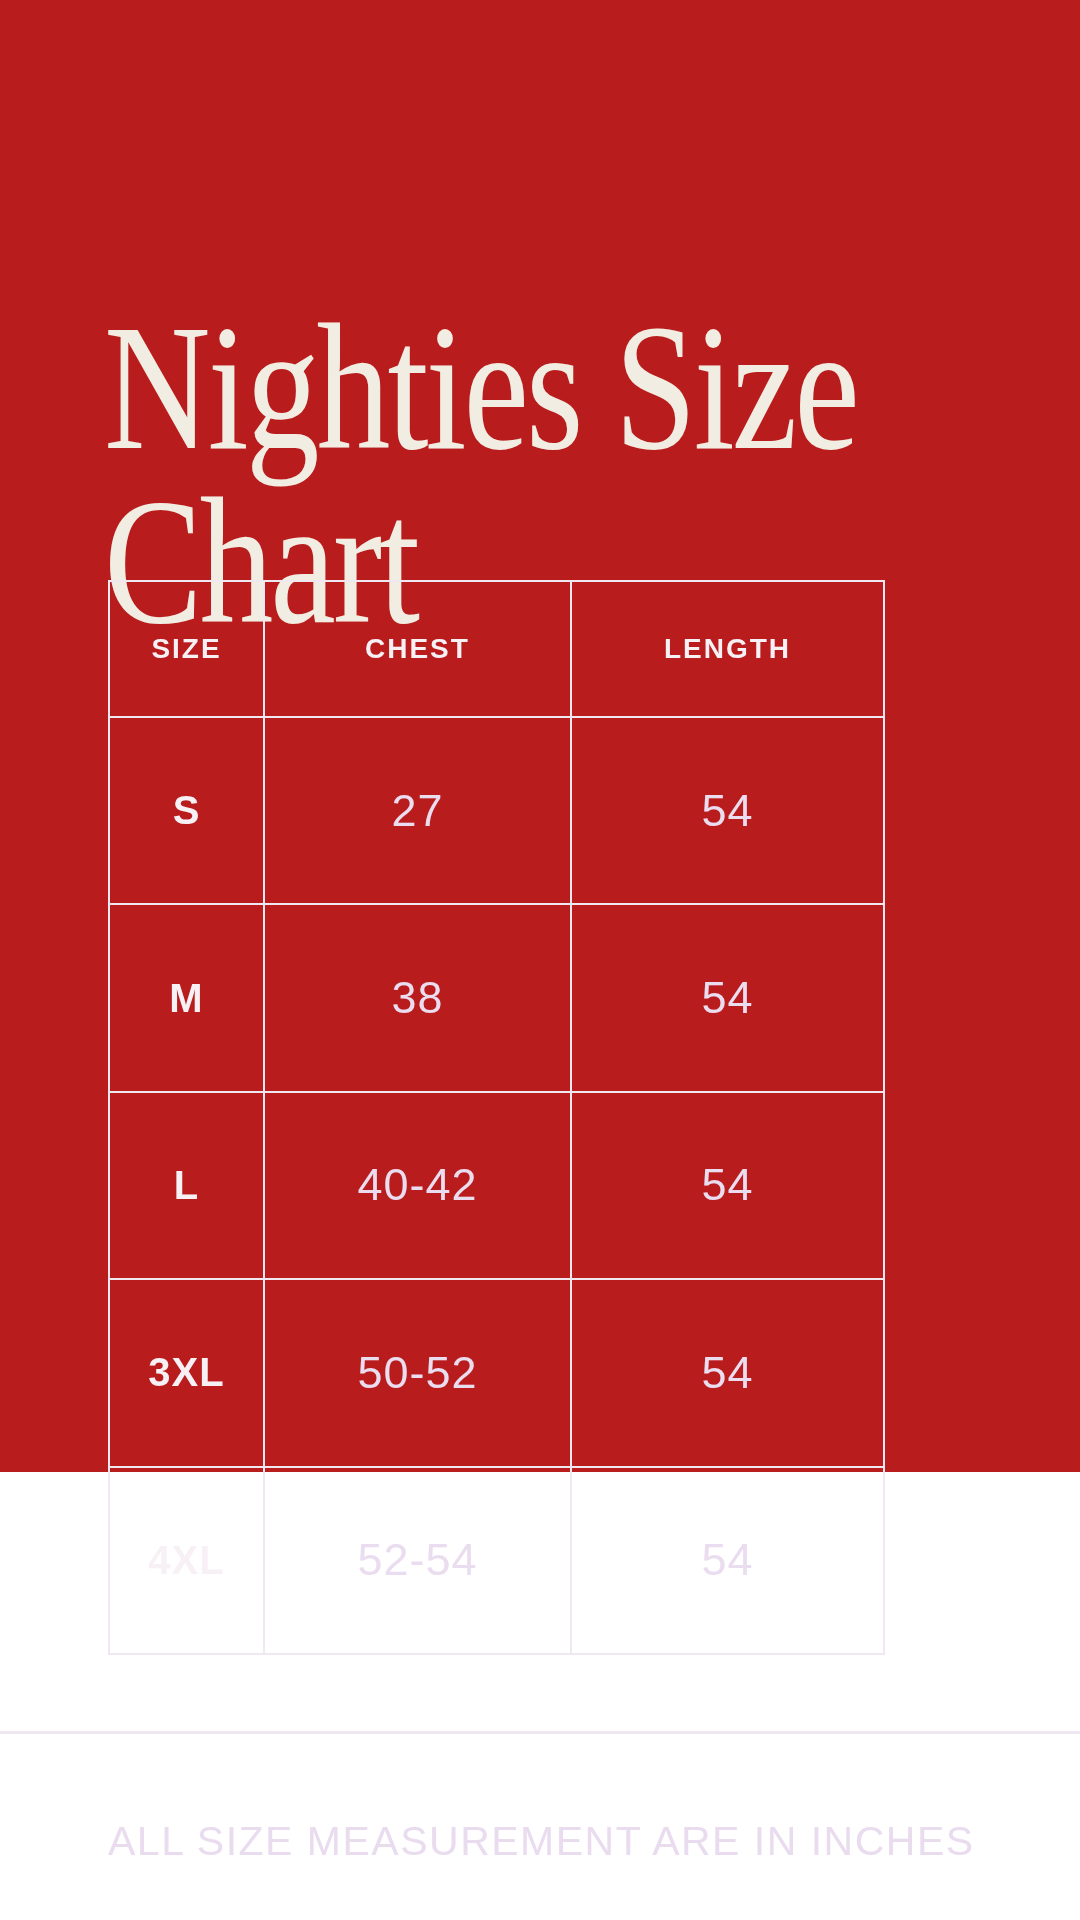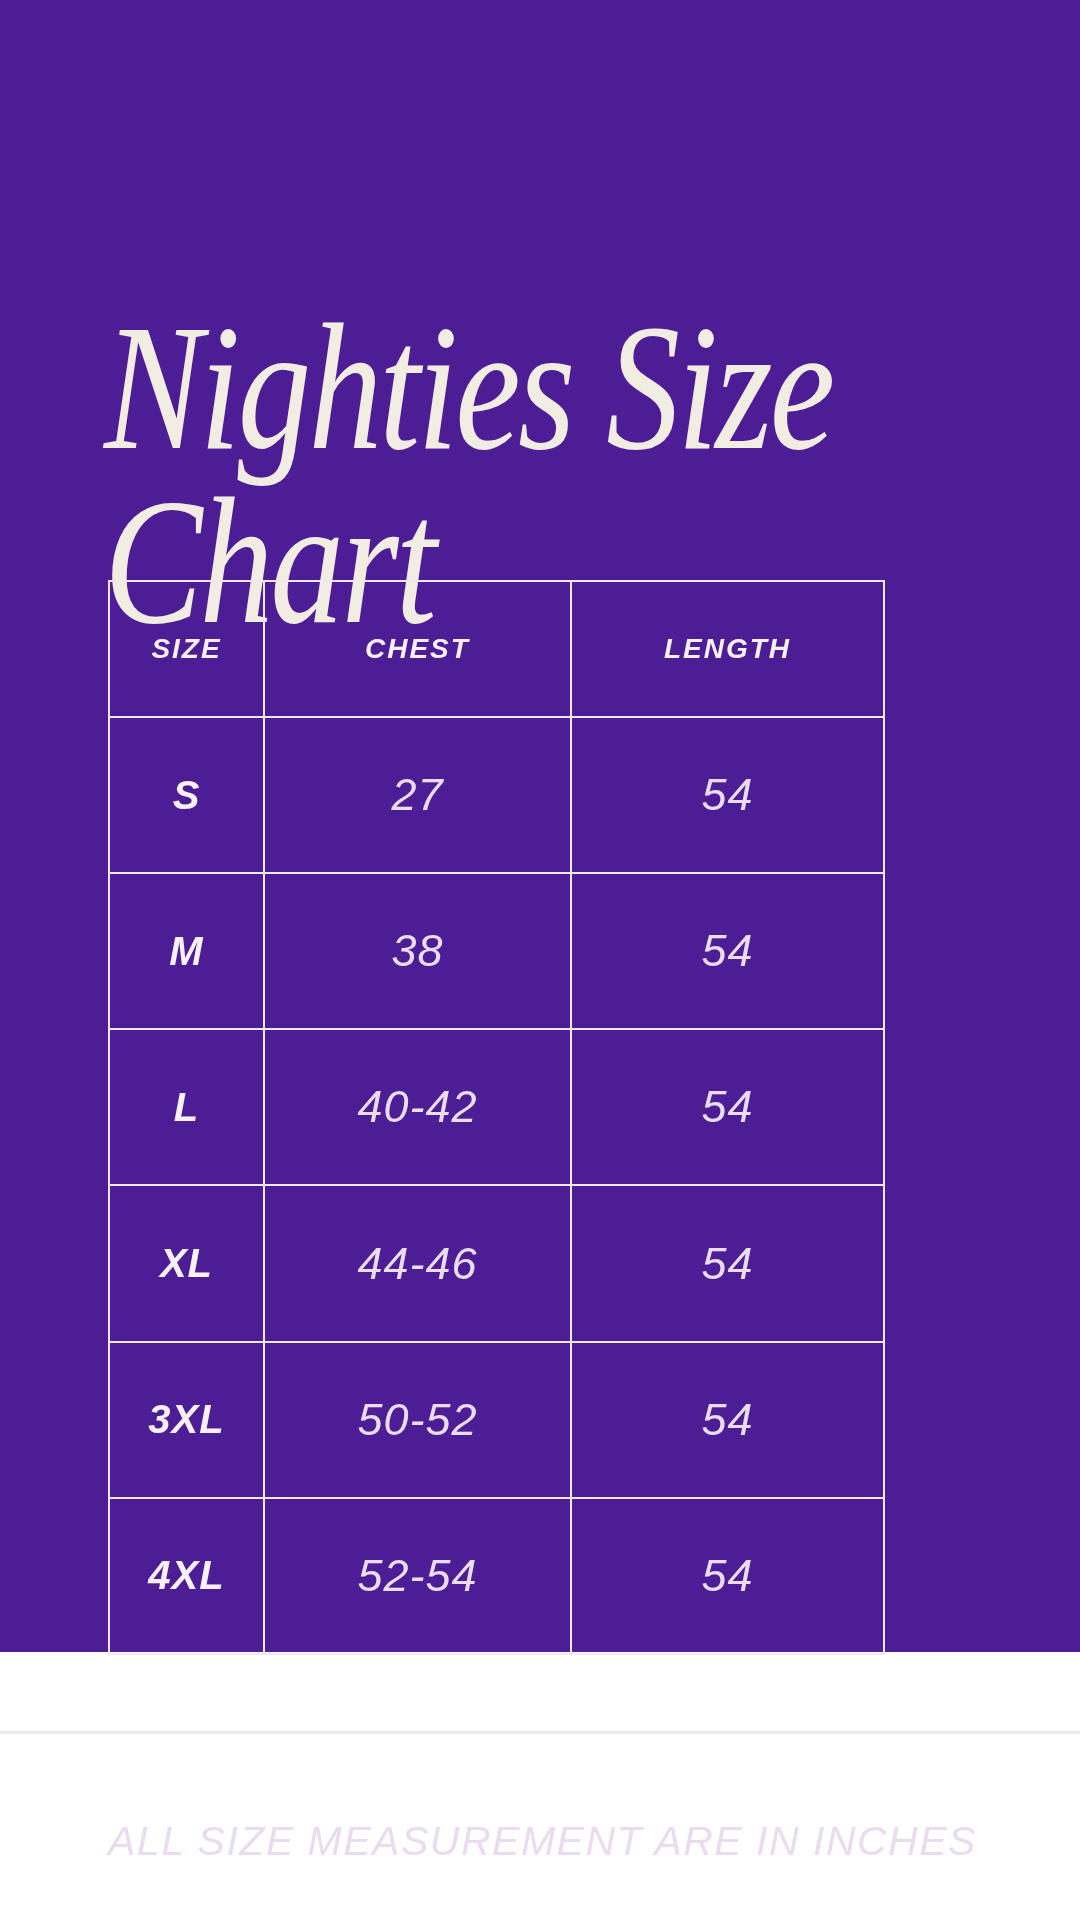--- a/index.html
+++ b/index.html
@@ -2,23 +2,22 @@
 <html><head>
 <meta charset="utf-8">
 <style>
   html,body{margin:0;padding:0;}
   body{
     width:1080px;height:1920px;
     font-family:"Liberation Sans",sans-serif;
     overflow:hidden;
   }
   .canvas{
-    position:relative;width:1080px;height:1652px;
-    background:#4c1d95;
-    font-style:italic;
+    position:relative;width:1080px;height:1472px;
+    background:#b91c1c;
   }
   .title{
     position:absolute;left:104px;top:180px;
     font-family:"Liberation Serif",serif;
     font-weight:400;
     font-size:180px;line-height:0.97;
     letter-spacing:-0.02em;
     color:#F2EDE2;
     transform:scaleX(0.82);
     transform-origin:left top;
@@ -94,25 +93,20 @@
         <td class="size-label">M</td>
         <td class="value">38</td>
         <td class="value">54</td>
       </tr>
         <tr>
         <td class="size-label">L</td>
         <td class="value">40-42</td>
         <td class="value">54</td>
       </tr>
         <tr>
-        <td class="size-label">XL</td>
-        <td class="value">44-46</td>
-        <td class="value">54</td>
-      </tr>
-        <tr>
         <td class="size-label">3XL</td>
         <td class="value">50-52</td>
         <td class="value">54</td>
       </tr>
         <tr>
         <td class="size-label">4XL</td>
         <td class="value">52-54</td>
         <td class="value">54</td>
       </tr>
       </tbody>

